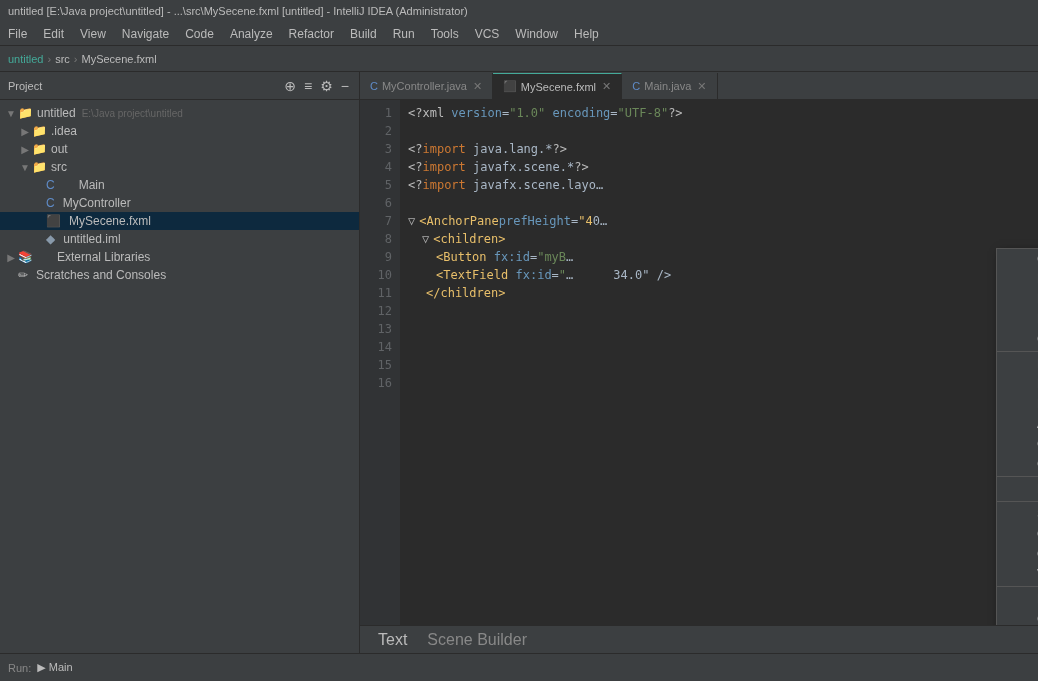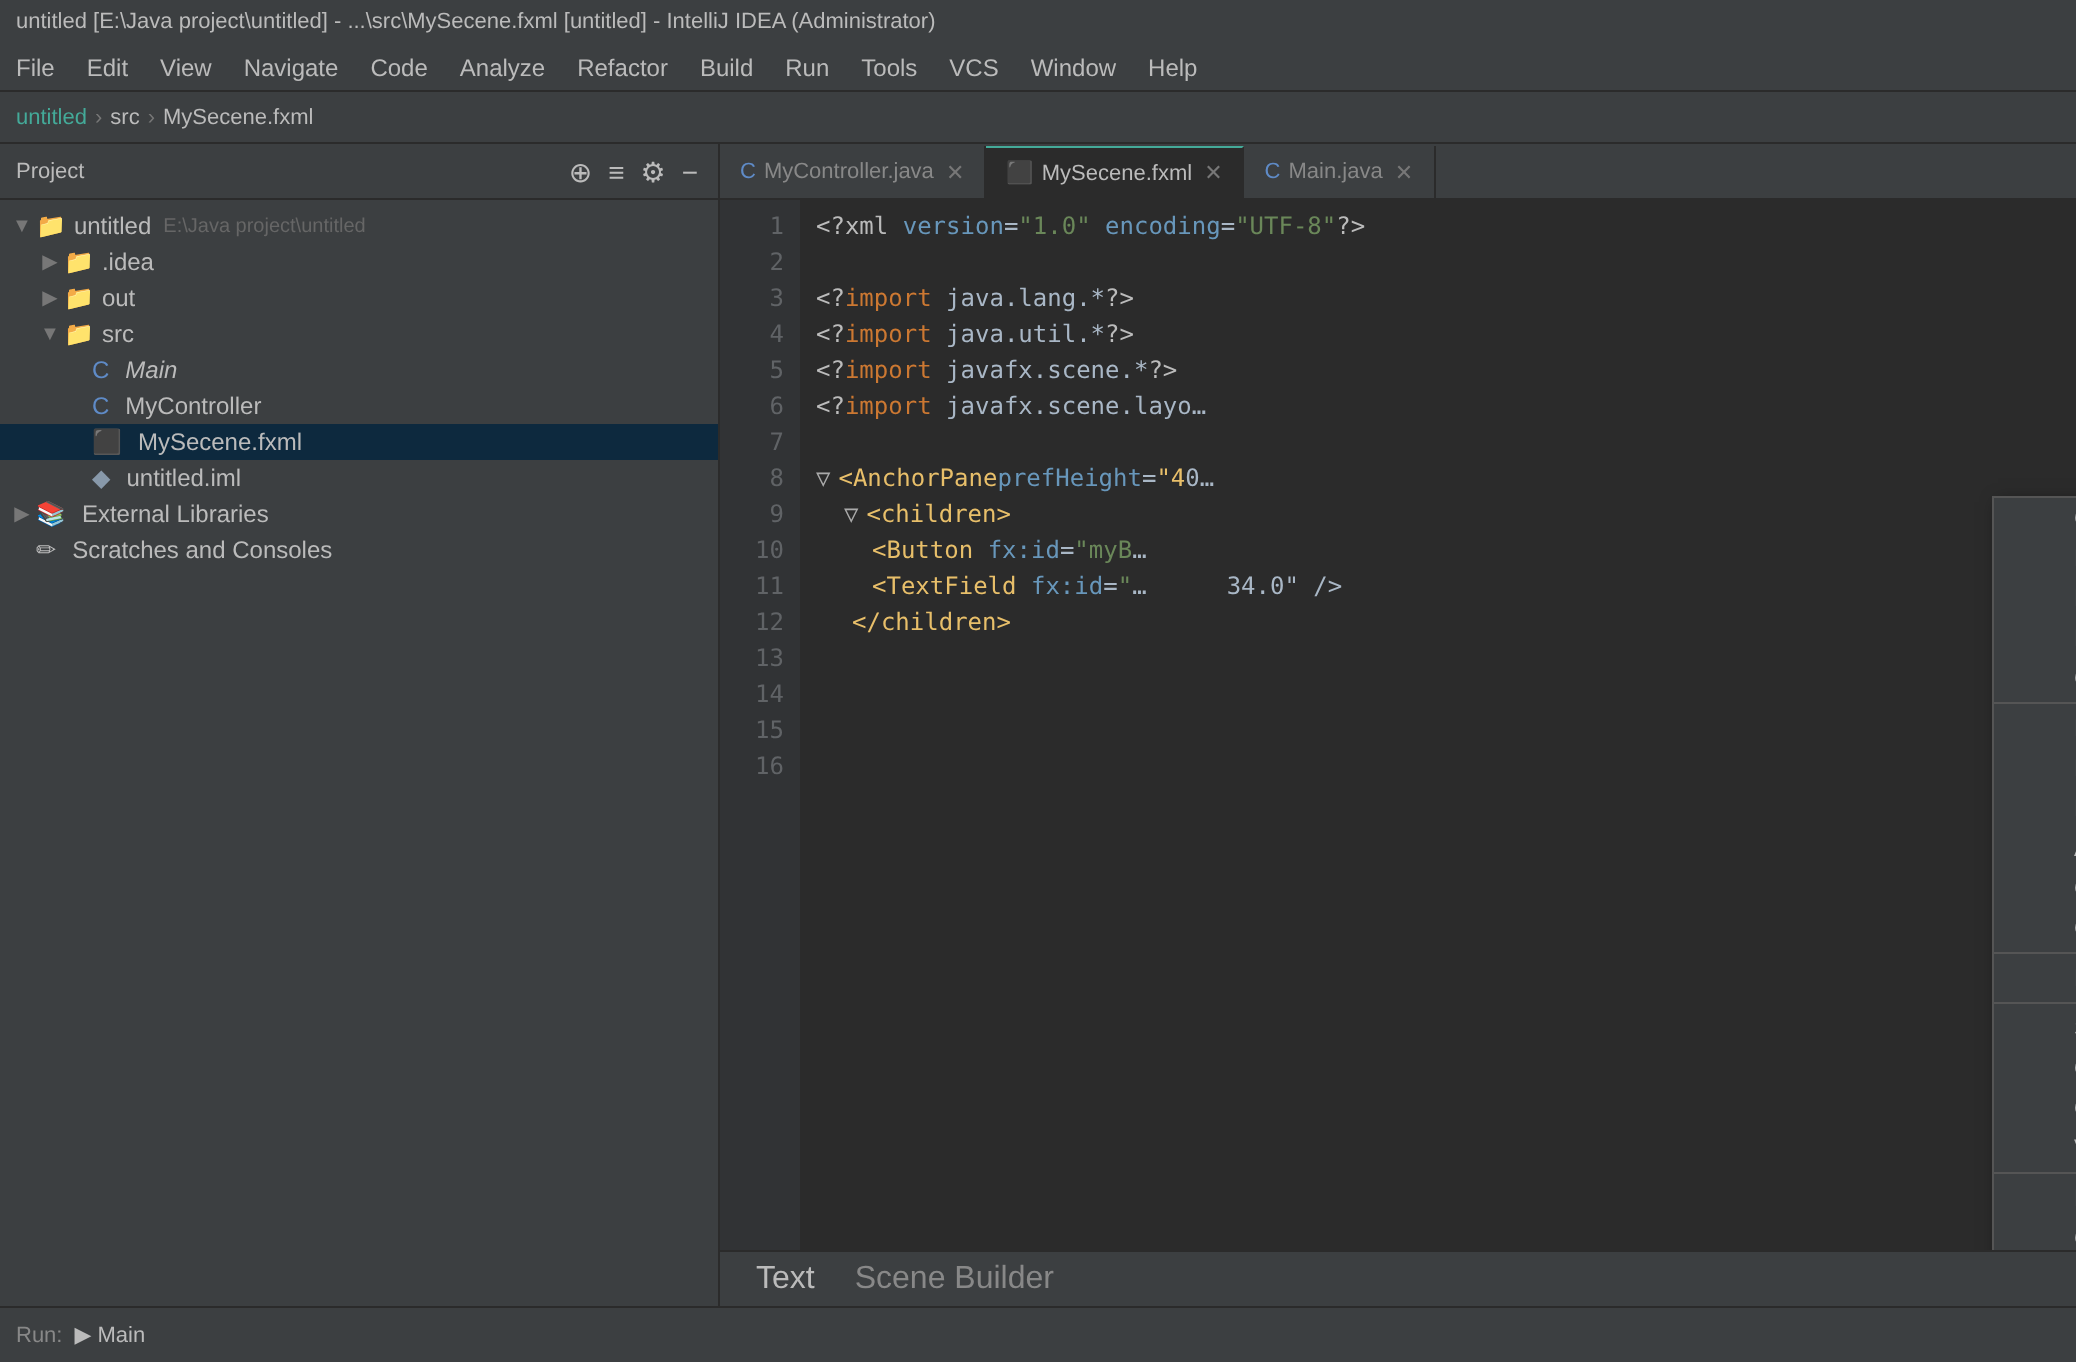--- a/index.html
+++ b/index.html
@@ -142,21 +142,21 @@
         <span class="tree-indent" style="width:18px;"></span>
         <span class="tree-arrow">▼</span>
         <span class="tree-icon folder-icon">📁</span>
         <span>src</span>
       </div>
 
       <div class="tree-item">
         <span class="tree-indent" style="width:32px;"></span>
         <span class="tree-arrow"></span>
         <span class="tree-icon file-java">C</span>
-        <span style="margin-left:4px;font-style:italic;">Main</span>
+        <span style="margin-left:20px;">Main</span>
       </div>
 
       <div class="tree-item">
         <span class="tree-indent" style="width:32px;"></span>
         <span class="tree-arrow"></span>
         <span class="tree-icon file-java">C</span>
         <span style="margin-left:4px;">MyController</span>
       </div>
 
       <div class="tree-item selected">
@@ -170,21 +170,21 @@
         <span class="tree-indent" style="width:32px;"></span>
         <span class="tree-arrow"></span>
         <span class="tree-icon file-iml">◆</span>
         <span style="margin-left:4px;">untitled.iml</span>
       </div>
 
       <div class="tree-item">
         <span class="tree-indent" style="width:4px;"></span>
         <span class="tree-arrow">▶</span>
         <span class="tree-icon">📚</span>
-        <span style="margin-left:4px;">External Libraries</span>
+        <span style="margin-left:20px;">External Libraries</span>
       </div>
 
       <div class="tree-item">
         <span class="tree-indent" style="width:4px;"></span>
         <span class="tree-arrow"></span>
         <span class="tree-icon">✏</span>
         <span style="margin-left:4px;">Scratches and Consoles</span>
       </div>
 
     </div>
@@ -226,21 +226,20 @@
         <div>12</div>
         <div>13</div>
         <div>14</div>
         <div>15</div>
         <div>16</div>
       </div>
       <div id="code-content">
         <div><span class="pi">&lt;?xml </span><span style="color:#6897bb;">version</span>=<span class="val">"1.0"</span> <span style="color:#6897bb;">encoding</span>=<span class="val">"UTF-8"</span><span class="pi">?&gt;</span></div>
         <div>&nbsp;</div>
         <div><span class="pi">&lt;?</span><span style="color:#cc7832;">import</span> <span style="color:#a9b7c6;">java.lang.*</span><span class="pi">?&gt;</span></div>
-        <div><span class="pi">&lt;?</span><span style="color:#cc7832;">import</span> <span style="color:#a9b7c6;">java.util.*</span><span class="pi">?&gt;</span></div>
         <div><span class="pi">&lt;?</span><span style="color:#cc7832;">import</span> <span style="color:#a9b7c6;">javafx.scene.*</span><span class="pi">?&gt;</span></div>
         <div><span class="pi">&lt;?</span><span style="color:#cc7832;">import</span> <span style="color:#a9b7c6;">javafx.scene.layo</span><span style="color:#a9b7c6;">…</span></div>
         <div>&nbsp;</div>
         <div style="display:flex;align-items:center;"><span style="color:#aaa;margin-right:4px;">▽</span><span class="tag">&lt;AnchorPane</span> <span style="color:#6897bb;">prefHeight</span>=<span style="color:#e8bf6a;">"4</span><span style="color:#a9b7c6;">0…</span></div>
         <div style="display:flex;align-items:center;padding-left:14px;">
             <span style="color:#aaa;margin-right:4px;">▽</span>
             <span class="tag">&lt;children&gt;</span>
           </div>
         <div style="padding-left:28px;"><span class="tag">&lt;Button</span> <span style="color:#6897bb;">fx:id</span>=<span class="val">"myB</span><span style="color:#a9b7c6;">…</span></div>
         <div style="padding-left:28px;"><span class="tag">&lt;TextField</span> <span style="color:#6897bb;">fx:id</span>=<span class="val">"</span><span style="color:#a9b7c6;">…</span><span style="color:#a9b7c6;margin-left:40px;">34.0" /&gt;</span></div>

